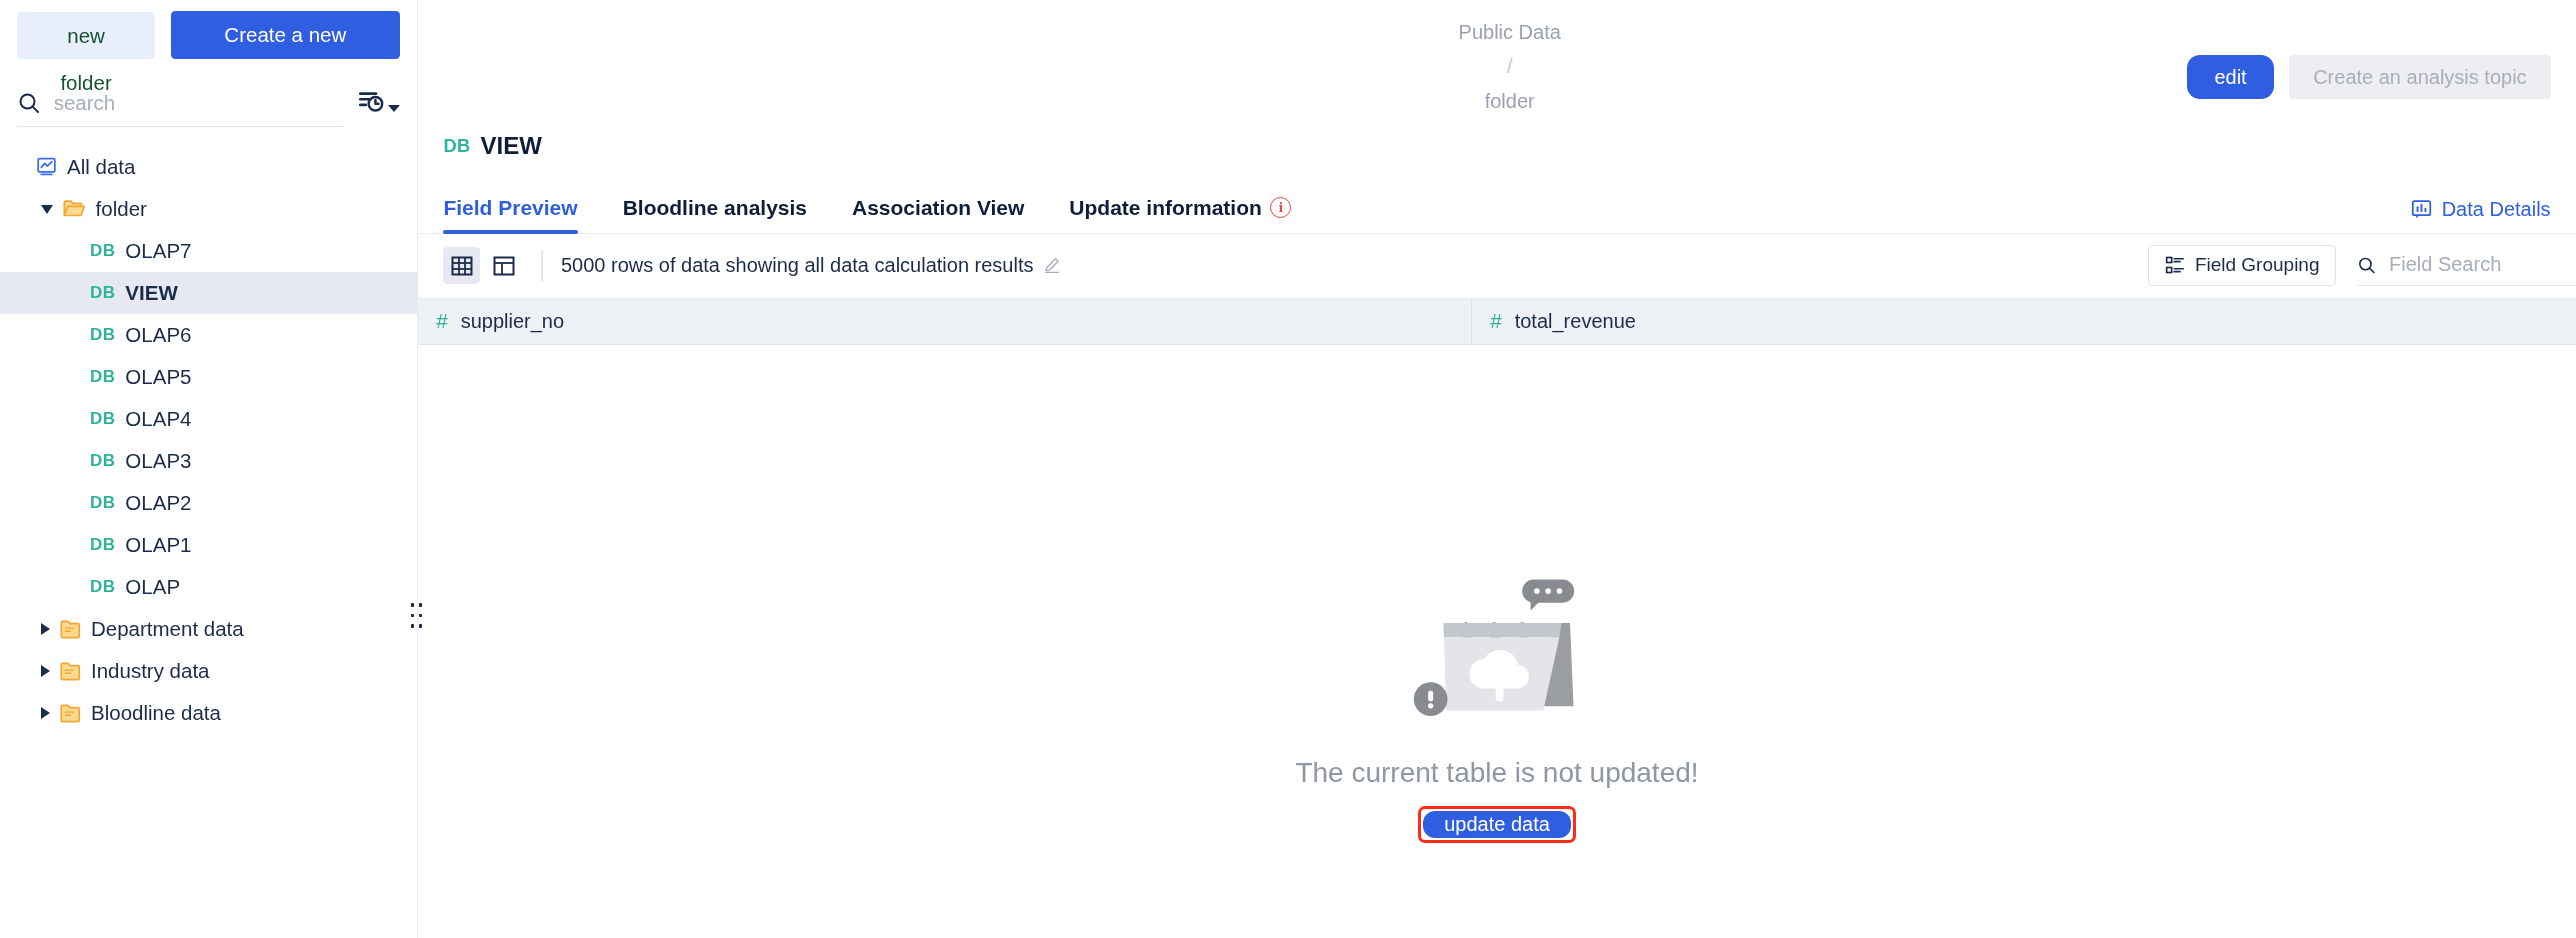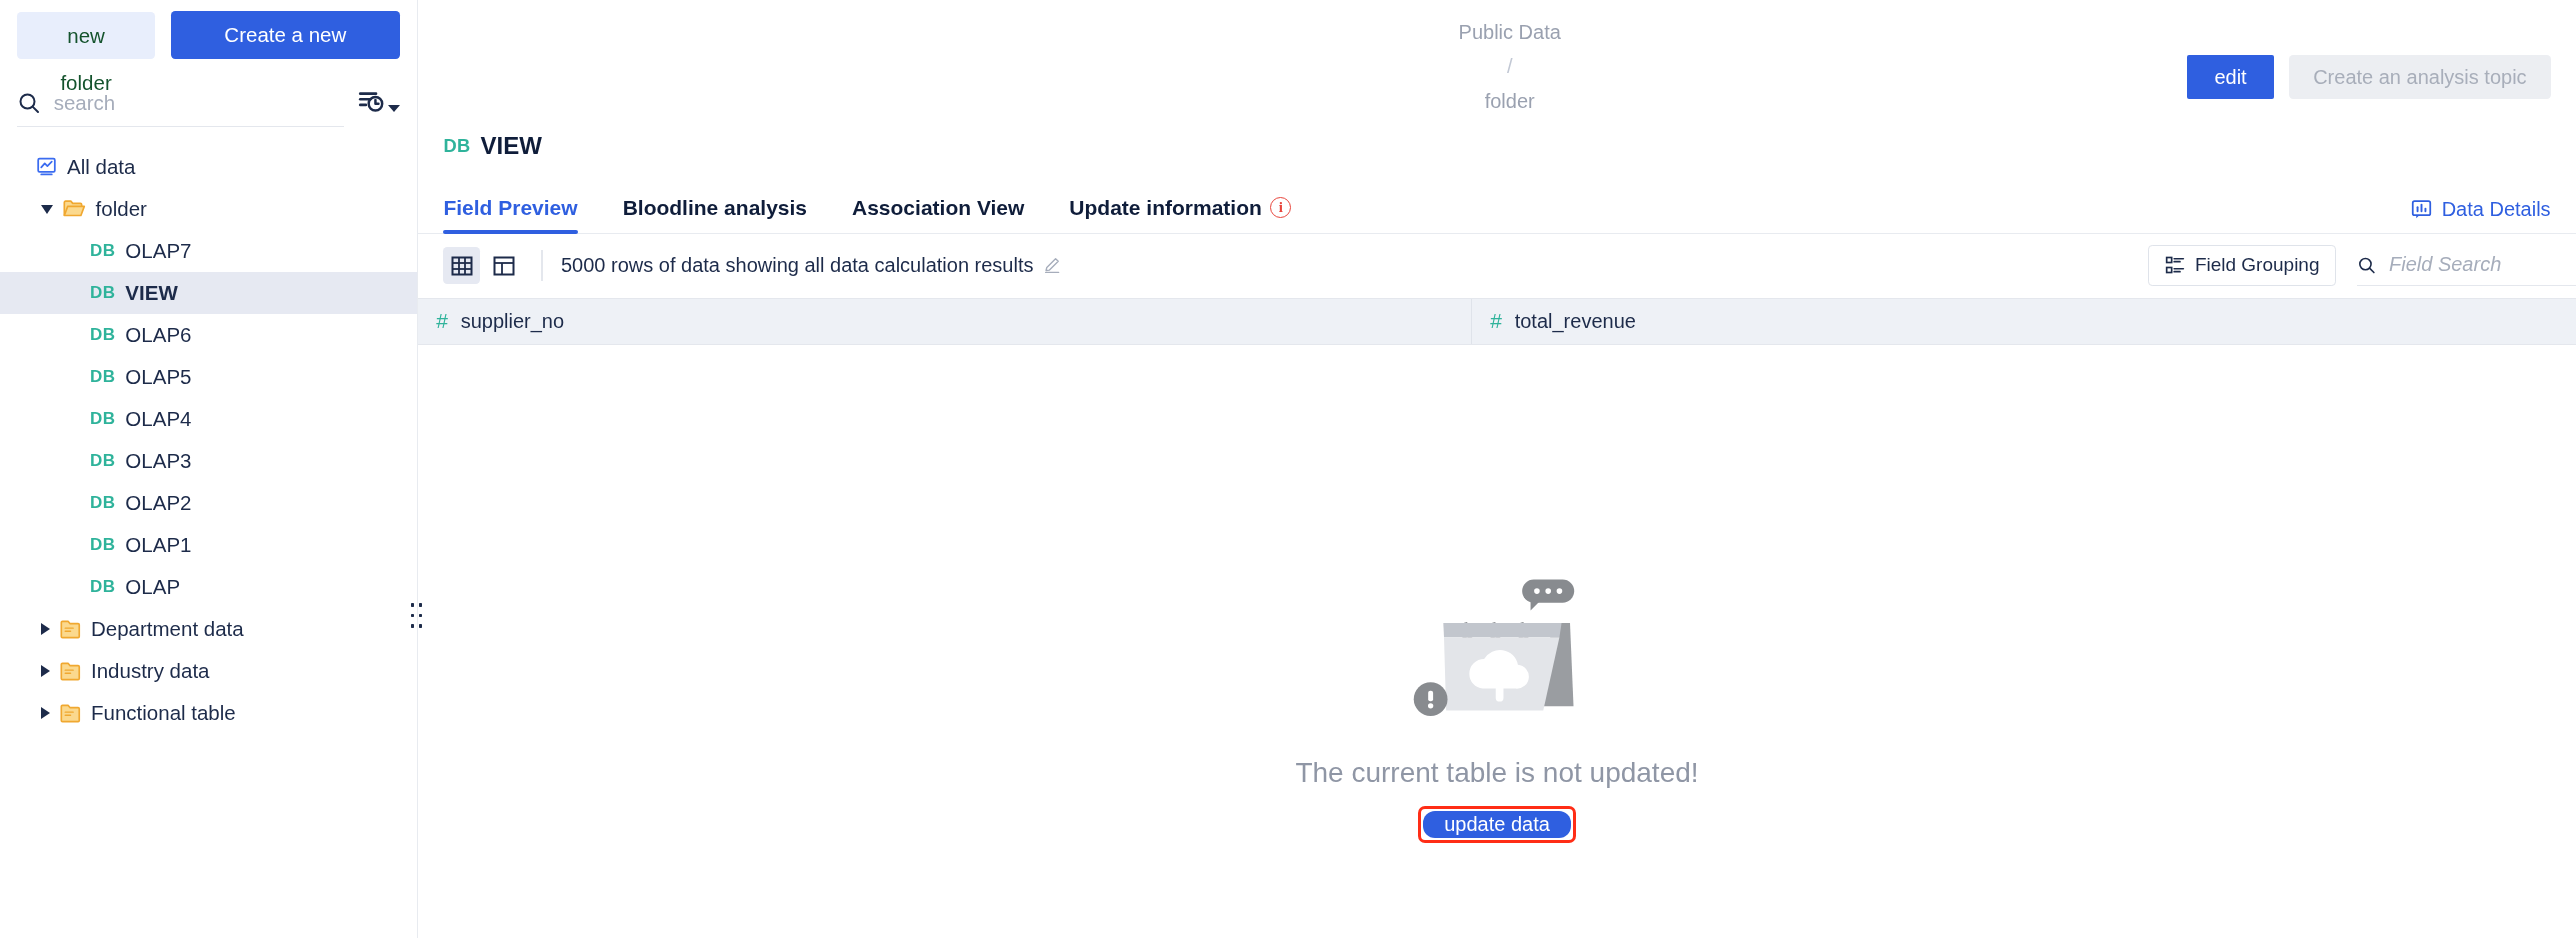--- a/index.html
+++ b/index.html
@@ -133,21 +133,21 @@
   .title-db {
     color: #2fb39b; font-weight: bold; font-size: 18.3px;
     margin-right: 10px; letter-spacing: 0.4px;
   }
   .title-text { font-size: 24px; font-weight: bold; color: #0f1d3a; }
   .header-actions {
     position: absolute; right: 25.4px; top: 55px;
     display: flex; align-items: center; gap: 15.5px;
   }
   .btn-edit {
-    background: #2f5fe0; color: #fff; border: none; border-radius: 2px;
+    background: #2f5fe0; color: #fff; border: none; border-radius: 13px;
     font-size: 20px; height: 44px; padding: 0 27px; cursor: pointer;
     font-family: "Liberation Sans", sans-serif;
   }
   .btn-analysis-topic {
     background: #eceef2; color: #a8aeba; border: none; border-radius: 4.2px;
     font-size: 20px; height: 44px; padding: 0 24px; cursor: not-allowed;
     font-family: "Liberation Sans", sans-serif;
   }
 
   .tabs-bar {
@@ -216,21 +216,20 @@
   }
   .field-search {
     display: flex; align-items: center; gap: 12.7px;
     border-bottom: 1.4px solid #e4e7ed;
     height: 41px; width: 219px;
   }
   .field-search input {
     border: none; outline: none; background: transparent;
     font-size: 20px; color: #1d2b4a; width: 100%;
     font-family: "Liberation Sans", sans-serif;
-    font-style: italic;
   }
   .field-search input::placeholder { color: #a6adbb; }
 
   .table-head {
     display: flex; background: #eef1f6;
     border-top: 1.4px solid #e4e7ed; border-bottom: 1.4px solid #e4e7ed;
     height: 47px;
   }
   .th {
     display: flex; align-items: center; gap: 12.7px;
@@ -384,21 +383,21 @@
         </div>
         <div class="tree-row ind-1">
           <span class="tree-caret"></span>
           <span class="ico-wrap">
             <svg width="21" height="20" viewBox="0 0 24 22" fill="none">
               <path d="M1.5 19.5 V3.5 a1.3 1.3 0 0 1 1.3 -1.3 h6.4 l2.1 2.6 h9.4 a1.3 1.3 0 0 1 1.3 1.3 v13.4 a1.3 1.3 0 0 1 -1.3 1.3 H2.8 a1.3 1.3 0 0 1 -1.3 -1.3 Z" fill="#fbd98e" stroke="#f0a830" stroke-width="1.9" stroke-linejoin="round"></path>
               <line x1="6" y1="10" x2="15" y2="10" stroke="#f0a830" stroke-width="1.7" stroke-linecap="round"></line>
               <line x1="6" y1="13.5" x2="12" y2="13.5" stroke="#f0a830" stroke-width="1.7" stroke-linecap="round"></line>
             </svg>
           </span>
-          <span class="tree-label">Functional table</span>
+          <span class="tree-label">Bloodline data</span>
         </div>
       </nav>
 
     <div class="drag-handle">
       <span></span>
         <span></span>
         <span></span>
         <span></span>
         <span></span>
         <span></span>

